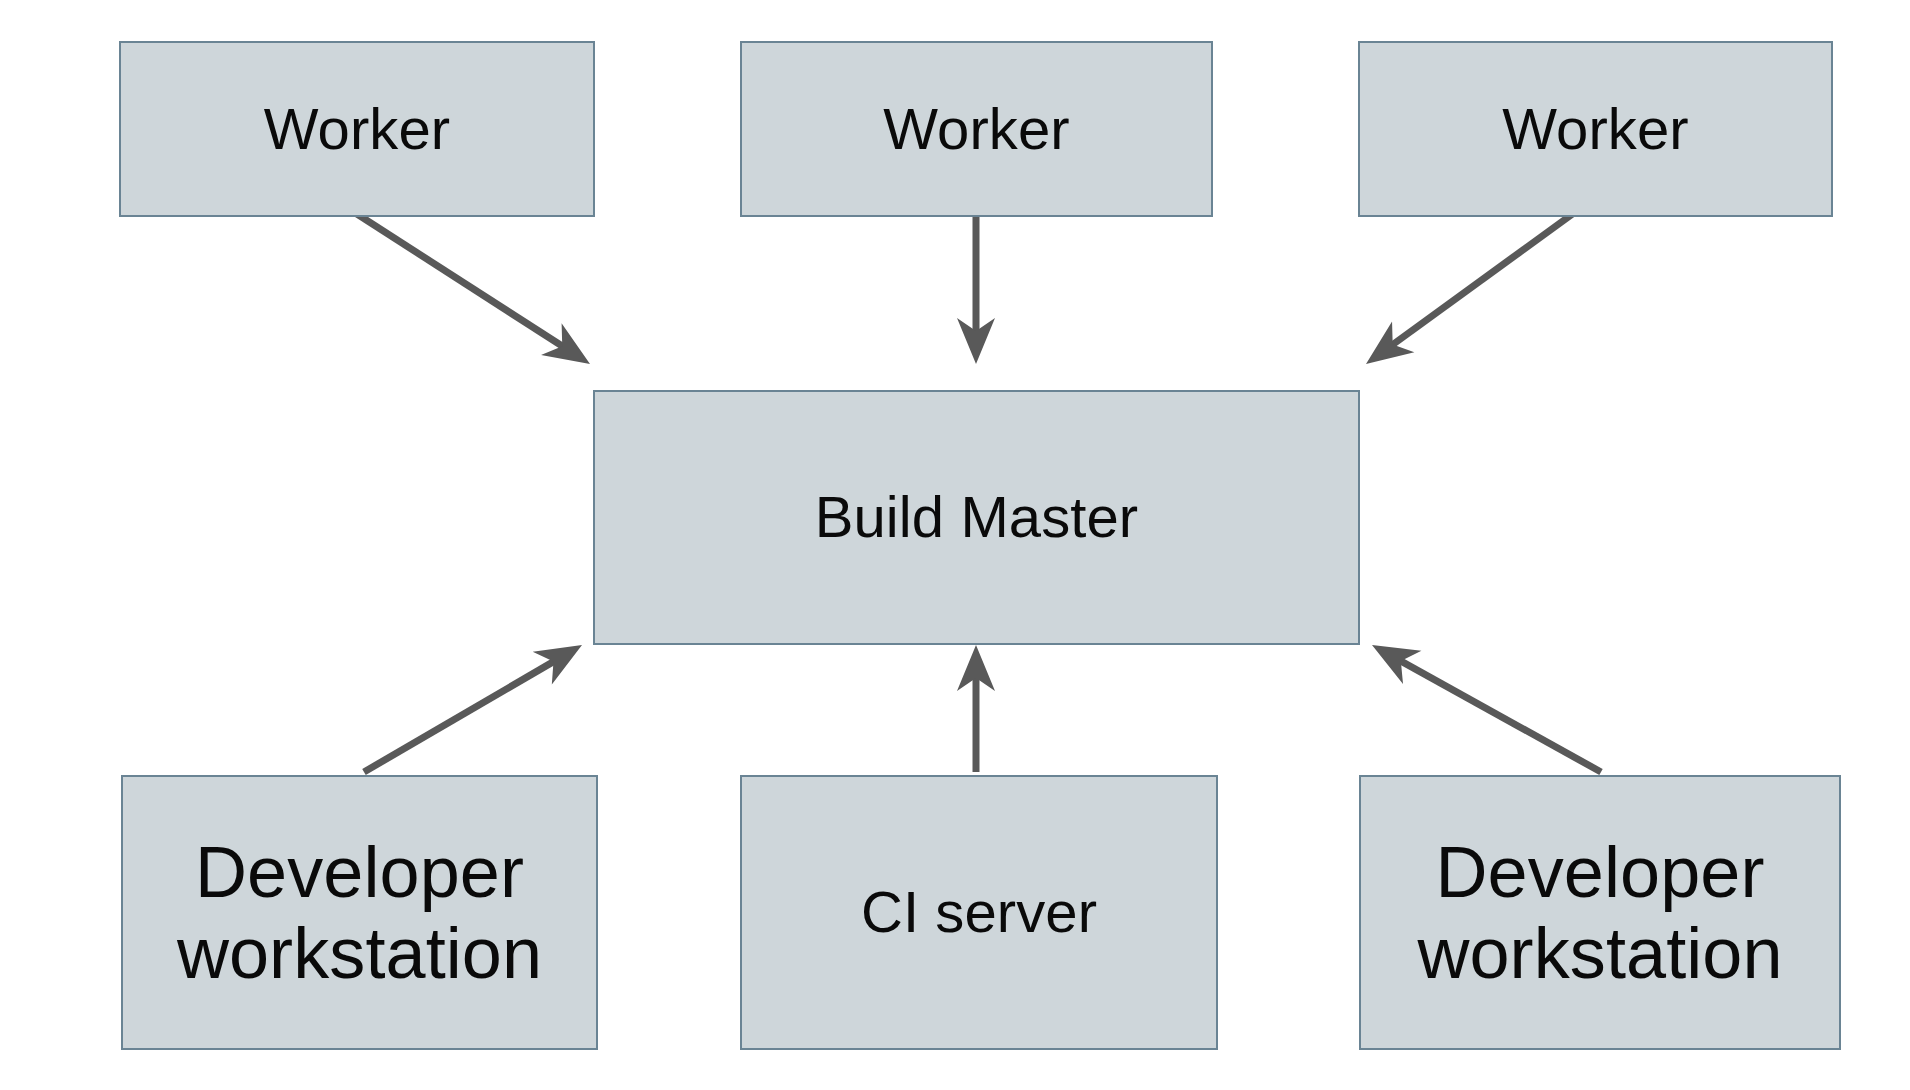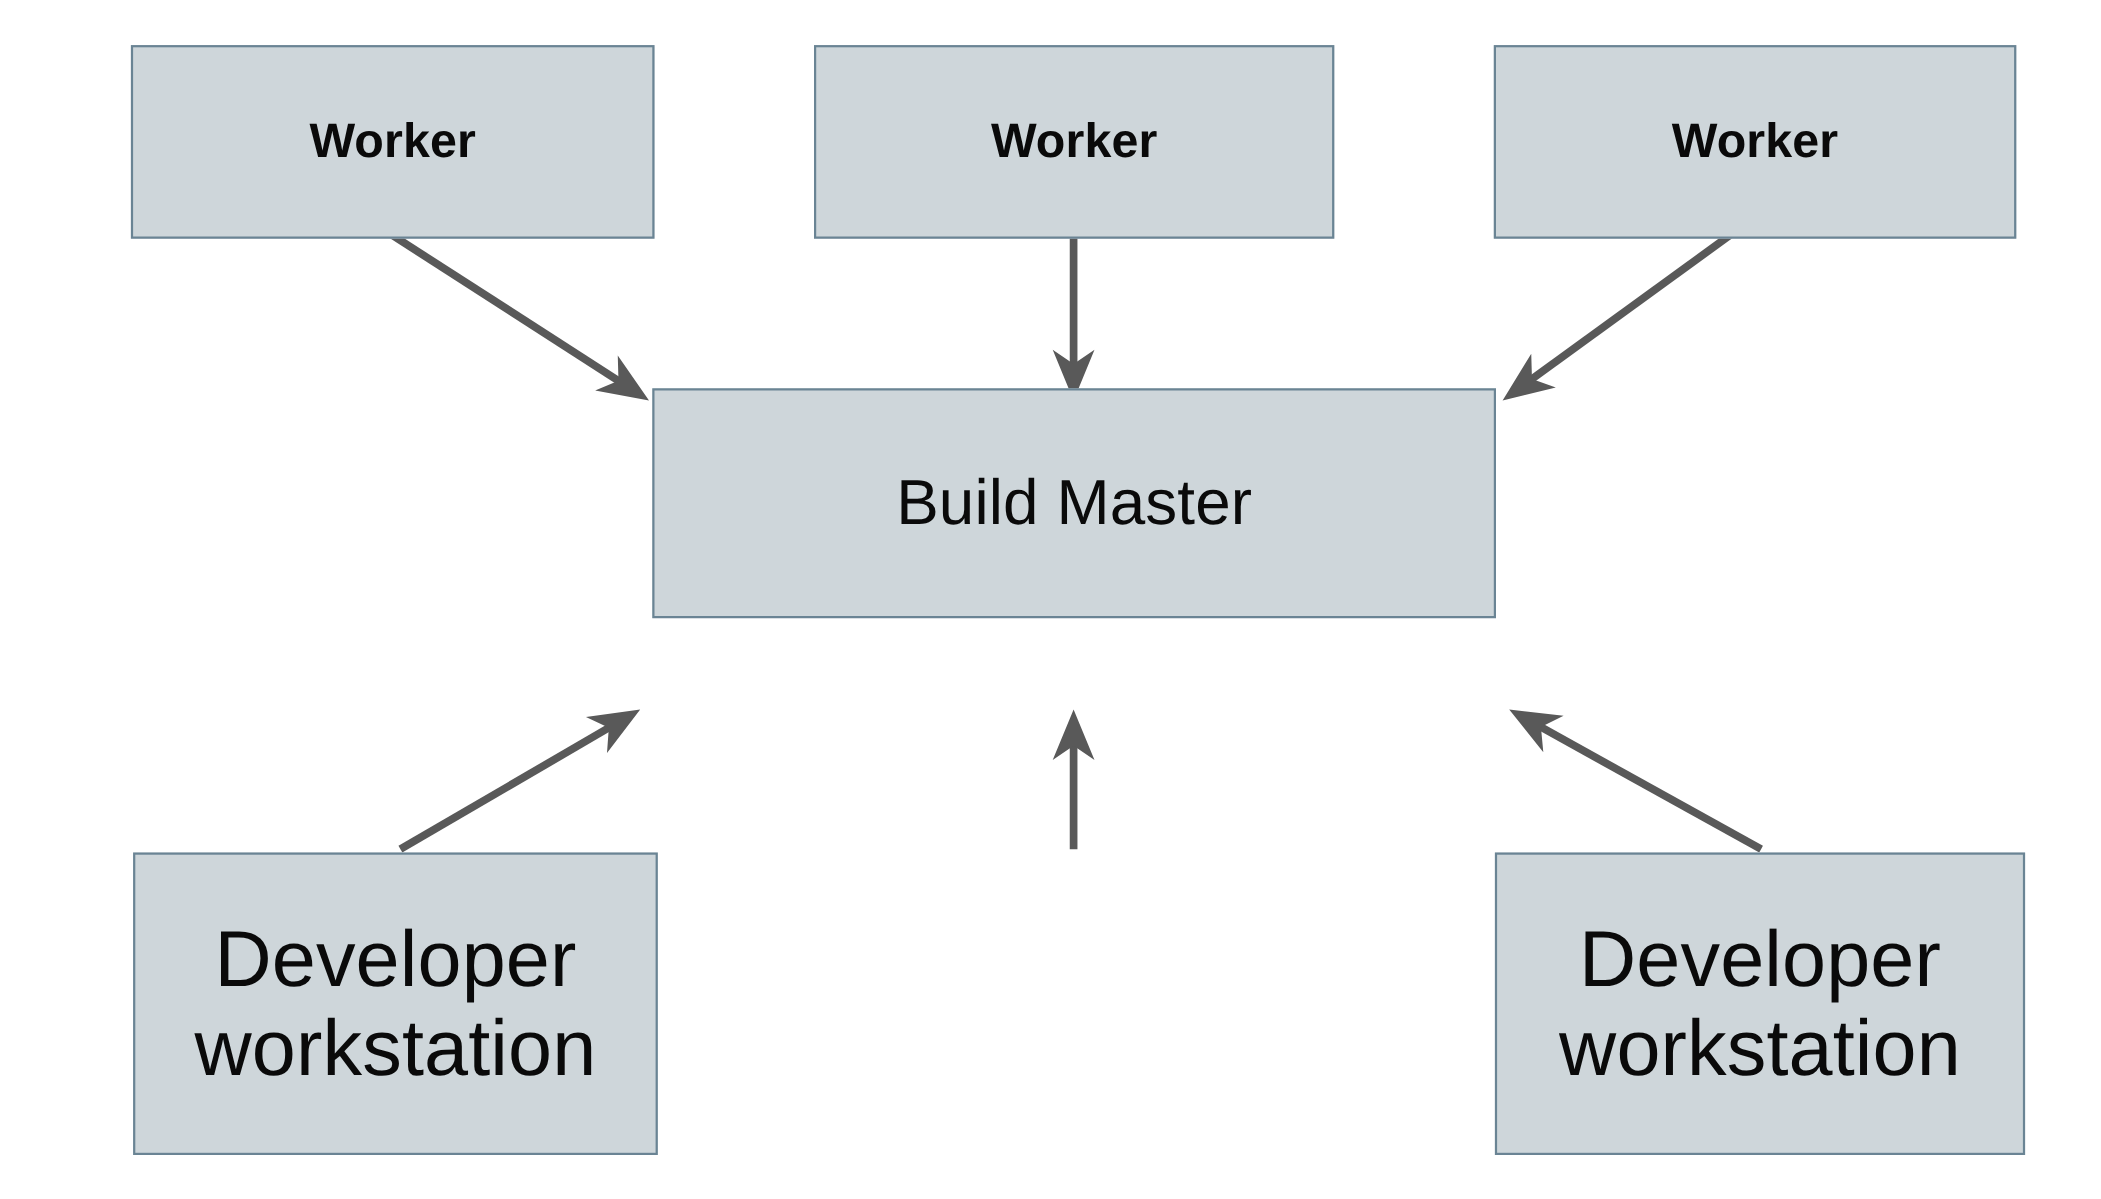--- a/index.html
+++ b/index.html
@@ -35,21 +35,21 @@
     justify-content: center;
     text-align: center;
   }
   .node-label {
     color: #0a0a0a;
     font-weight: 400;
     letter-spacing: 0.1px;
     line-height: 1.12;
     white-space: pre-line;
   }
-  .node-worker .node-label   { font-size: 44px; font-weight: bold; }
+  .node-worker .node-label   { font-size: 58px; }
   .node-master .node-label   { font-size: 58px; }
   .node-bottom .node-label   { font-size: 72px; }
   .node-ci .node-label       { font-size: 58px; }
 </style>
 </head>
 <body>
 
 <div id="canvas">
 
   <svg id="edge-layer" viewBox="0 0 1910 1090" width="1910" height="1090" xmlns="http://www.w3.org/2000/svg" aria-hidden="true">
@@ -72,28 +72,31 @@
   </div>
 
   <div class="node node-worker" style="left: 740px; top: 41px; width: 473px; height: 176px; background: rgb(206, 214, 218); border-color: rgb(106, 132, 148);">
     <span class="node-label">Worker</span>
   </div>
 
   <div class="node node-worker" style="left: 1358px; top: 41px; width: 475px; height: 176px; background: rgb(206, 214, 218); border-color: rgb(106, 132, 148);">
     <span class="node-label">Worker</span>
   </div>
 
-  <div class="node node-master" style="left: 593px; top: 353px; width: 767px; height: 209px; background: rgb(206, 214, 218); border-color: rgb(106, 132, 148);">
+  <div class="node node-master" style="left: 593px; top: 390px; width: 767px; height: 255px; background: rgb(206, 214, 218); border-color: rgb(106, 132, 148);">
     <span class="node-label">Build Master</span>
   </div>
 
   <div class="node node-bottom" style="left: 121px; top: 775px; width: 477px; height: 275px; background: rgb(206, 214, 218); border-color: rgb(106, 132, 148);">
     <span class="node-label">Developer
 workstation</span>
   </div>
 
+  <div class="node node-ci" style="left: 740px; top: 775px; width: 478px; height: 275px; background: rgb(206, 214, 218); border-color: rgb(106, 132, 148);">
+    <span class="node-label">CI server</span>
+  </div>
 
   <div class="node node-bottom" style="left: 1359px; top: 775px; width: 482px; height: 275px; background: rgb(206, 214, 218); border-color: rgb(106, 132, 148);">
     <span class="node-label">Developer
 workstation</span>
   </div>
 
 </div>
 
 </body></html>

